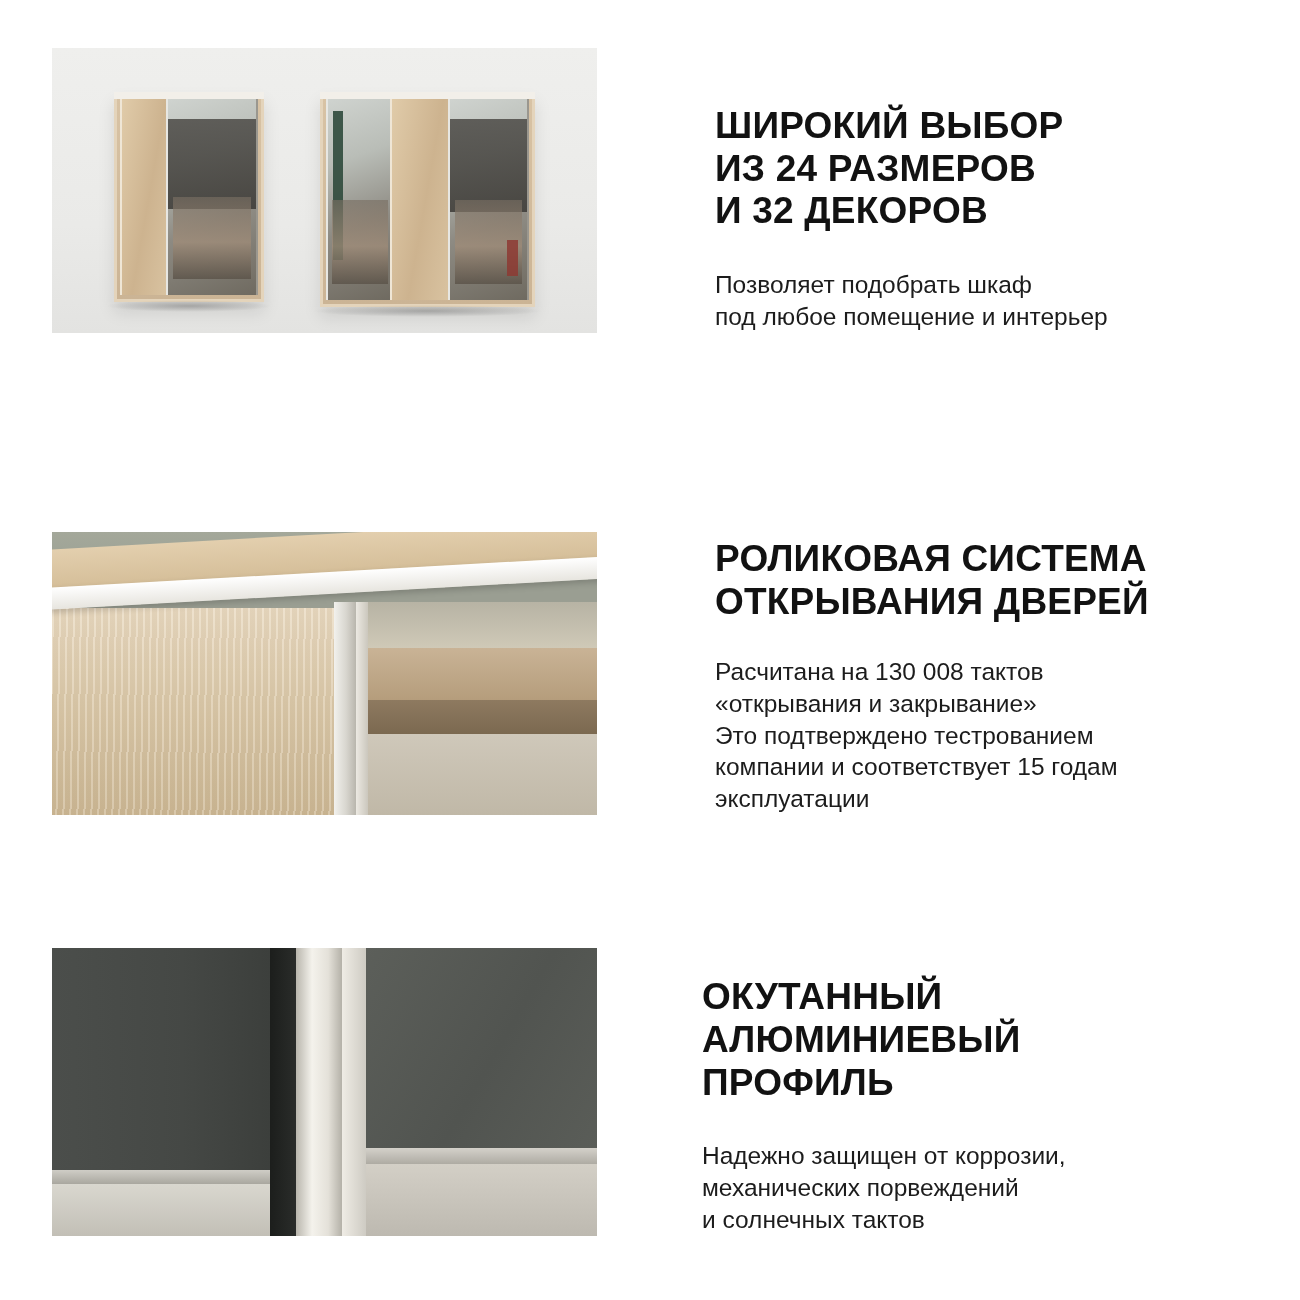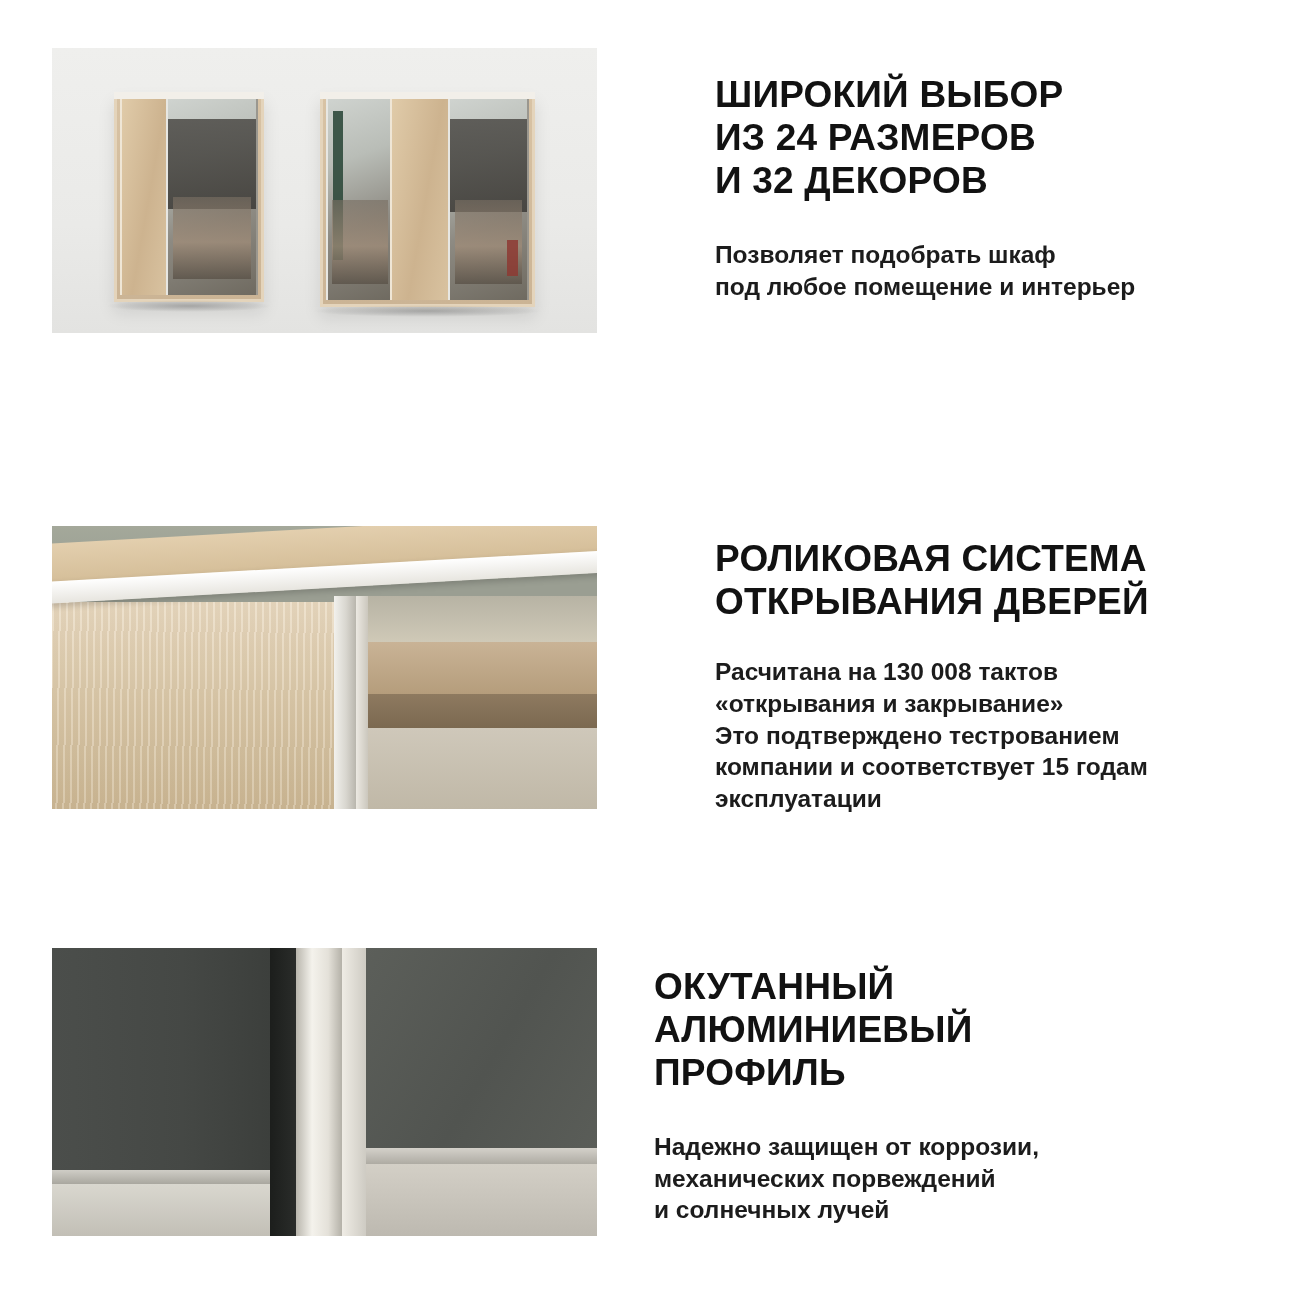--- a/index.html
+++ b/index.html
@@ -16,21 +16,21 @@
   }
   .page {
     position: relative;
     width: 1300px;
     height: 1300px;
     background: #ffffff;
   }
   .feature {
     position: absolute;
     display: flex;
-    align-items: flex-start;
+    align-items: flex-end;
   }
   .feature-img {
     position: relative;
     overflow: hidden;
     flex: 0 0 auto;
     background: #e9e9e7;
   }
   .feature-text {
     flex: 1 1 auto;
   }
@@ -41,21 +41,21 @@
     text-transform: uppercase;
     color: #121212;
     margin: 0;
     white-space: pre-line;
   }
   .f-body {
     line-height: 1.30;
     color: #1c1c1c;
     margin: 0;
     white-space: pre-line;
-    font-weight: 700;
+    font-weight: 400;
   }
 
   
   #feature-1 { left: 52px; top: 48px; width: 1210px; }
   #feature-1 .feature-img { width: 545px; height: 285px; background: #ececeb; }
   #feature-1 .feature-text { padding-left: 118px; padding-top: 26px; }
   #feature-1 .f-title { font-size: 37px; }
   #feature-1 .f-body { font-size: 24.5px; margin-top: 36px; }
 
   
@@ -168,21 +168,21 @@
     background: linear-gradient(180deg,#cfc8ba 0%, #c0b8a7 100%);
   }
   .s2-r-edge {
     position: absolute; left: 0; top: 0; width: 12px; bottom: 0;
     background: linear-gradient(90deg,#ece9e2 0%, #cbc7bd 100%);
   }
 
   
   #feature-3 { left: 52px; top: 948px; width: 1210px; }
   #feature-3 .feature-img { width: 545px; height: 288px; }
-  #feature-3 .feature-text { padding-left: 57px; padding-top: 18px; }
+  #feature-3 .feature-text { padding-left: 105px; padding-top: 18px; }
   #feature-3 .f-title { font-size: 37px; }
   #feature-3 .f-body { font-size: 24.5px; margin-top: 36px; }
 
   .scene3 { position: absolute; inset: 0; background: #3f423f; overflow: hidden; }
   .s3-left {
     position: absolute; left: 0; top: 0; width: 218px; bottom: 0;
     background: linear-gradient(90deg,#4b4e4b 0%, #454845 60%, #3c3f3c 100%);
   }
   .s3-left-strip {
     position: absolute; left: 0; width: 218px; bottom: 52px; height: 14px;
@@ -308,17 +308,17 @@
         </div>
         <div class="s3-right-edge"></div>
       </div>
     </div>
     <div class="feature-text">
       <h2 class="f-title">ОКУТАННЫЙ
 АЛЮМИНИЕВЫЙ
 ПРОФИЛЬ</h2>
       <p class="f-body">Надежно защищен от коррозии,
 механических порвеждений
-и солнечных лучей</p>
+и солнечных тактов</p>
     </div>
   </section>
 
 </div>
 
 </body></html>

